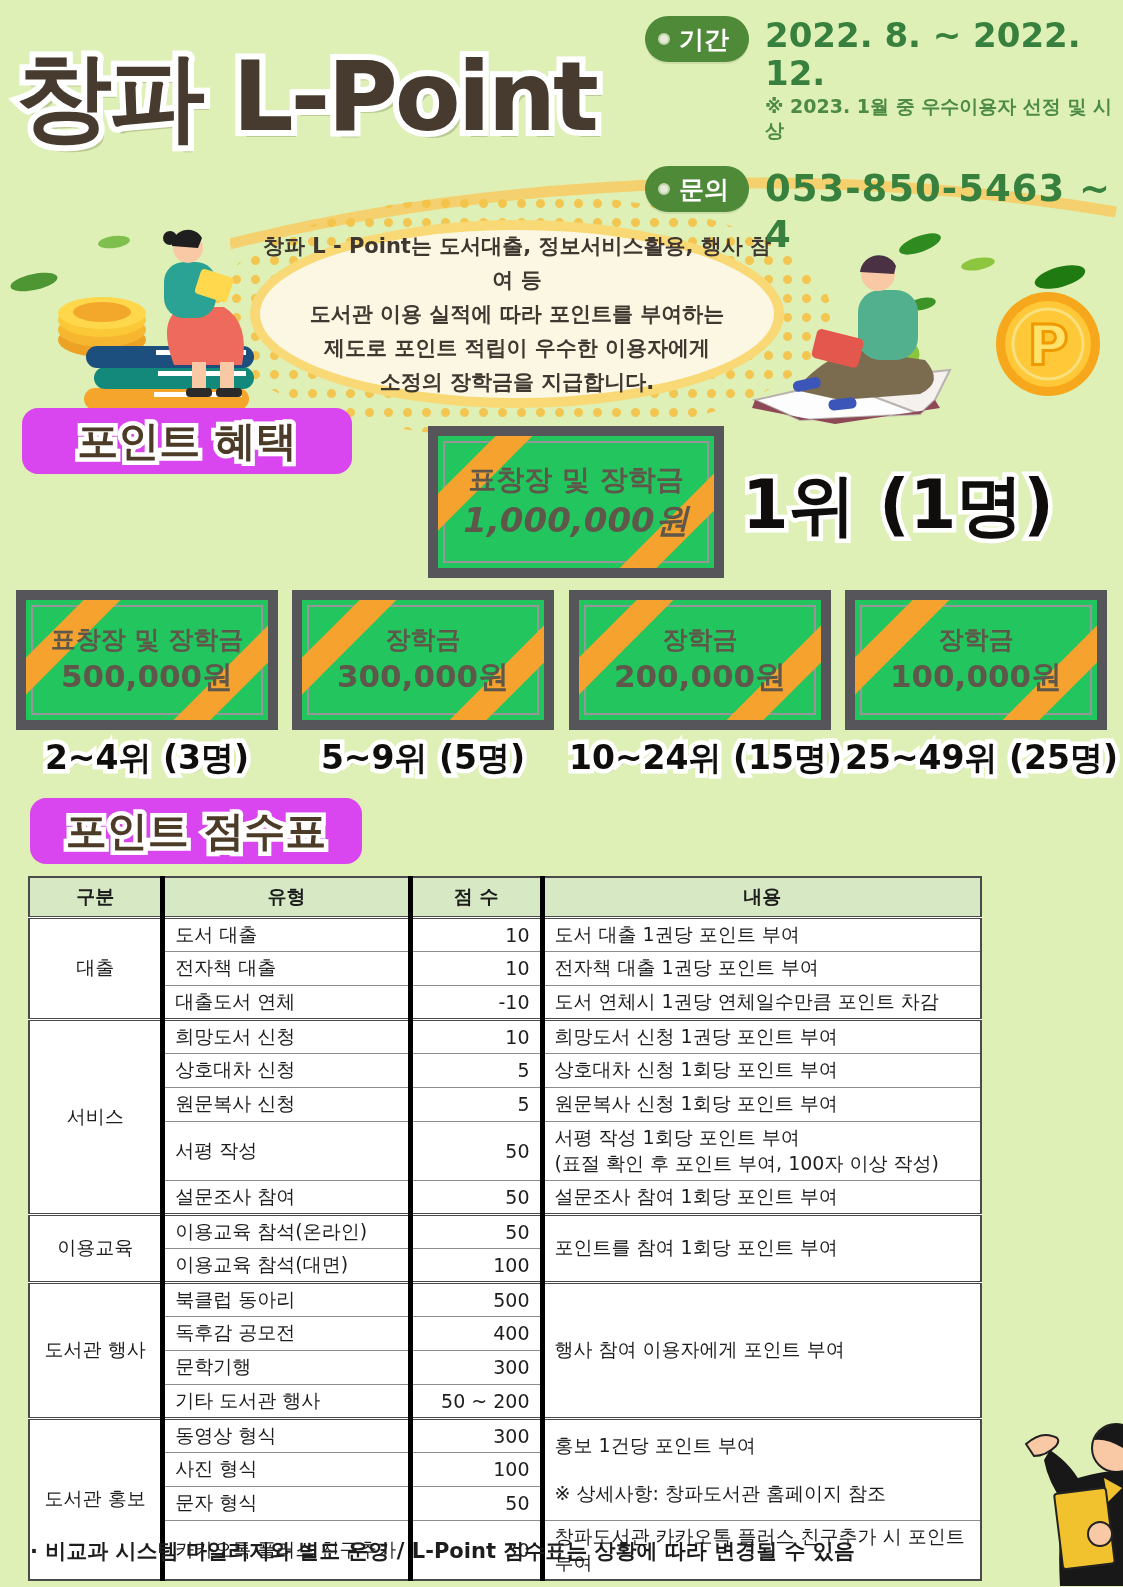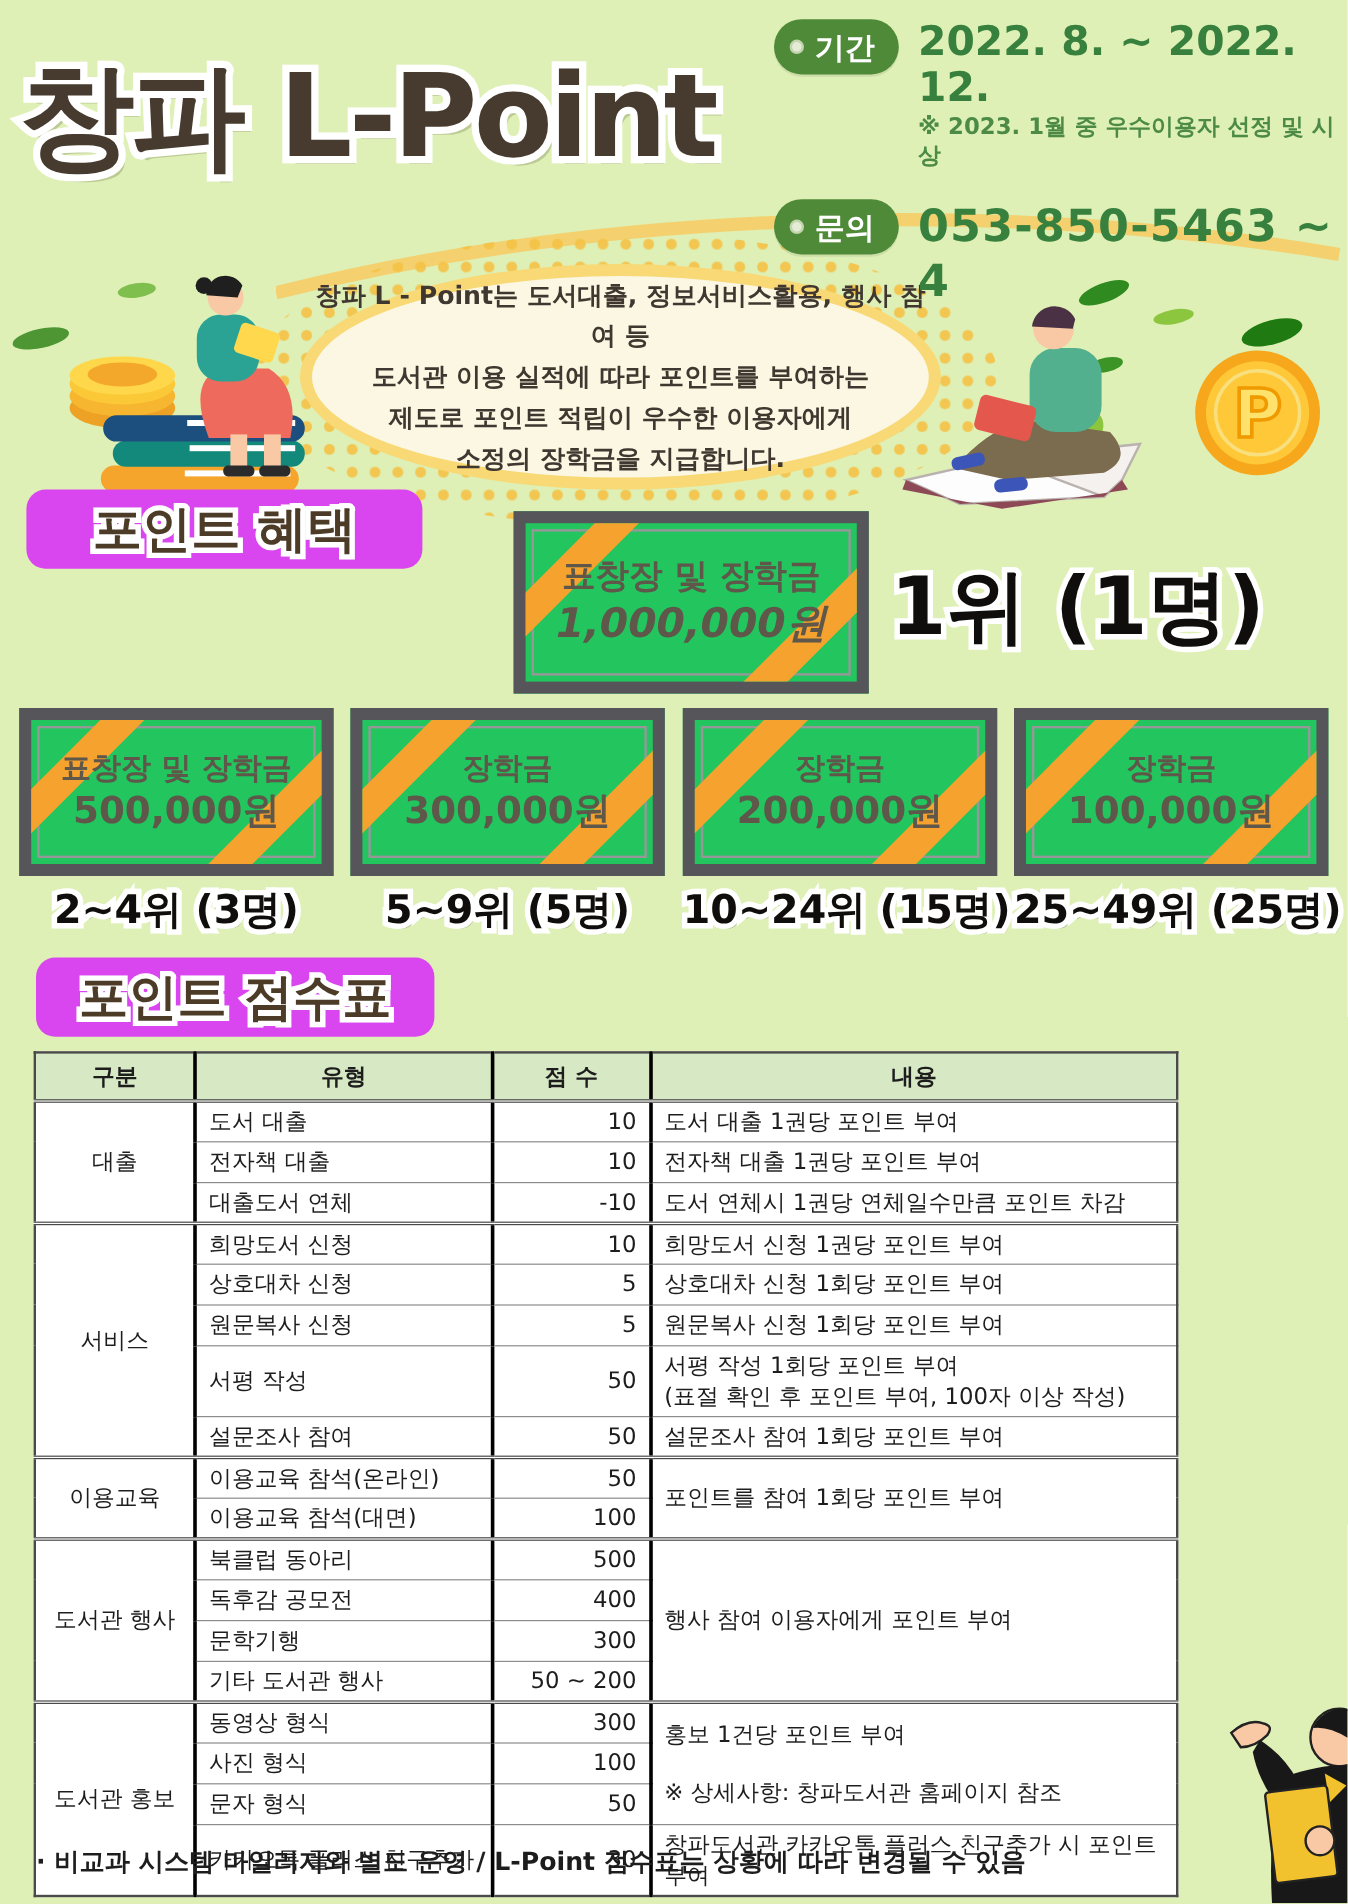--- a/index.html
+++ b/index.html
@@ -73,21 +73,21 @@
   .rank .stroke{-webkit-text-stroke:9px #fff;text-shadow:3px 4px 0 rgba(60,60,40,.25);}
   #rank-grand{left:733px;top:460px;width:330px;}
   #rank-grand .ol{font-size:67px;}
   .rank-sm{top:736px;width:262px;}
   .rank-sm .ol{font-size:33px;}
   #rank-a{left:16px;}#rank-b{left:292px;}#rank-c{left:569px;}#rank-d{left:845px;}
 
   
   #tbl{position:absolute;left:28px;top:876px;width:954px;border-collapse:collapse;z-index:3;
        font-size:19px;color:#1d1d1d;background:#fff;}
-  #tbl th,#tbl td{border-left:3px solid #000000;padding:3px 10px;box-sizing:border-box;}
+  #tbl th,#tbl td{border-left:5px solid #000000;padding:3px 10px;box-sizing:border-box;}
   #tbl th:first-child,#tbl td.gcell{border-left:none;}
   #tbl{border:2px solid #4a4a4a;}
   #tbl thead th{background:#d7e9c4;font-weight:700;height:40px;text-align:center;border-bottom:3px double #4a4a4a;}
   #tbl td{height:34px;border-top:1px solid #8c8c8c;}
   #tbl tr.grp td{border-top:3px double #4a4a4a;}
   td.gcell{text-align:center;}
   td.tcell{text-align:left;}
   td.scell{text-align:right;padding-right:14px;}
   td.ccell{text-align:left;white-space:pre-line;}
   td.tall{height:62px;}

